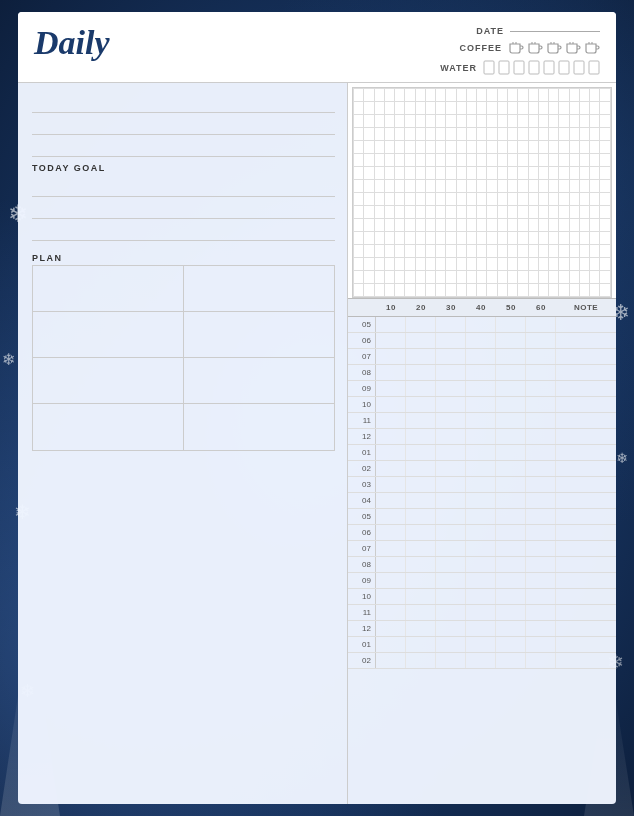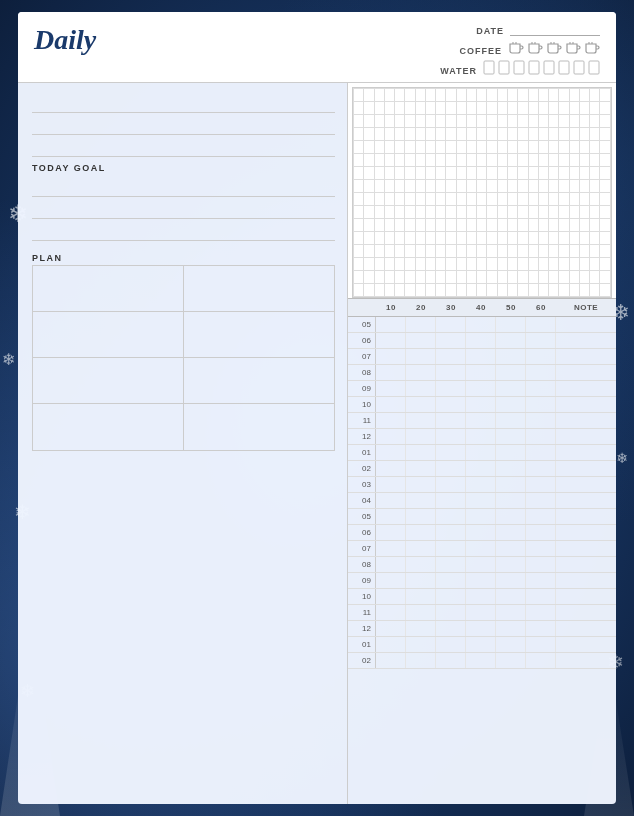--- a/index.html
+++ b/index.html
@@ -59,38 +59,38 @@
       align-items: flex-start;
       padding: 10px 16px 6px 16px;
       border-bottom: 1px solid #ccc;
       background: white;
       flex-shrink: 0;
     }
 
     .daily-title {
       font-family: 'Georgia', serif;
       font-style: italic;
-      font-size: 28px;
+      font-size: 34px;
       color: #1a3a6b;
       font-weight: bold;
       line-height: 1;
       margin-top: 4px;
     }
 
     .header-right {
       display: flex;
       flex-direction: column;
       align-items: flex-end;
       gap: 4px;
       padding-top: 4px;
     }
 
     .header-row {
       display: flex;
-      align-items: flex-end;
+      align-items: center;
       gap: 6px;
     }
 
     .header-label {
       font-size: 9px;
       font-weight: bold;
       color: #555;
       letter-spacing: 1px;
       min-width: 40px;
       text-align: right;

